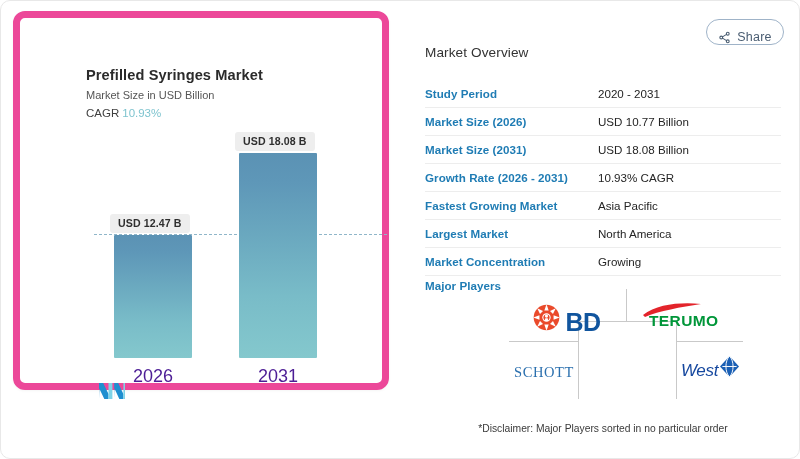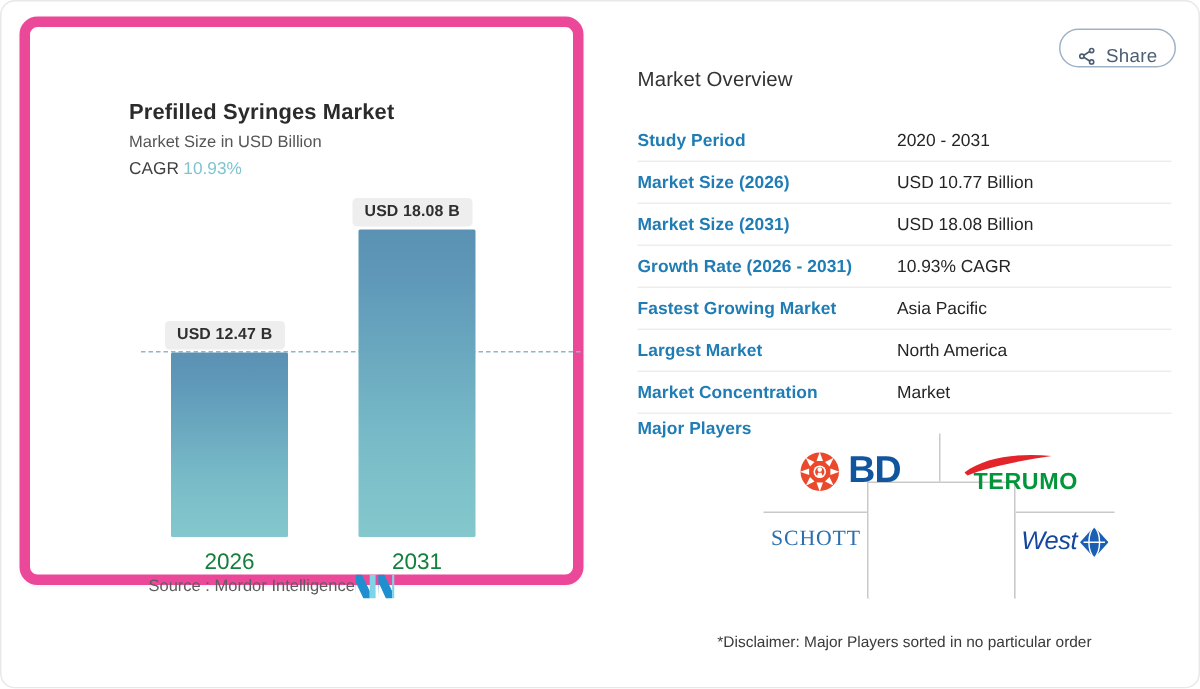--- a/index.html
+++ b/index.html
@@ -118,22 +118,22 @@
     border-radius: 3px;
     white-space: nowrap;
     letter-spacing: .1px;
   }
   .badge-2026 { left: 26px; top: 84px; }
   .badge-2031 { left: 151px; top: 2px; }
 
   .x-label {
     position: absolute;
     top: 236px;
-    font-size: 15px;
-    color: #15803d;
+    font-size: 18px;
+    color: #4c1d95;
     text-align: center;
     width: 78px;
   }
   .x-2026 { left: 30px; }
   .x-2031 { left: 155px; }
 
   #source-row {
     position: absolute;
     left: 79px;
     top: 365px;
@@ -216,21 +216,21 @@
     width: 99px;
     height: 78px;
     background: #ffffff;
     border: 1px solid #c9c9c9;
     border-bottom: none;
   }
 
   .logo-cell {
     position: absolute;
     display: flex;
-    align-items: flex-start;
+    align-items: flex-end;
     justify-content: center;
   }
   #cell-bd    { left: 2px;   top: 12px; width: 112px; height: 34px; }
   #cell-terumo{ left: 122px; top: 12px; width: 110px; height: 34px; }
   #cell-schott{ left: 0px;   top: 62px; width: 70px;  height: 30px; }
   #cell-gerr  { left: 70px;  top: 62px; width: 97px;  height: 30px; z-index: 3; }
   #cell-west  { left: 168px; top: 62px; width: 66px;  height: 30px; }
 
   .bd-text {
     font-size: 25px; font-weight: 700; color: #11559e;
@@ -293,21 +293,20 @@
       <div class="bar bar-2031"></div>
 
       <div class="val-badge badge-2026">USD 12.47 B</div>
       <div class="val-badge badge-2031">USD 18.08 B</div>
 
       <div class="x-label x-2026">2026</div>
       <div class="x-label x-2031">2031</div>
     </div>
 
     <div id="source-row">
-      <span id="source-text">Source :  Mordor Intelligence</span>
       <span>
         <svg id="mordor-logo" width="26" height="16" viewBox="0 0 26 16">
           <polygon points="0,16 0,0 4.2,0 9.5,11 9.5,16 5.3,16 0.3,5.5" fill="#1f8fd0"></polygon>
           <polygon points="9.5,16 9.5,0 13.4,0 13.4,16" fill="#7fd4e8"></polygon>
           <polygon points="15.2,16 15.2,0 19.2,0 24.4,11 24.4,16 20.3,16 15.5,5.5" fill="#1f8fd0"></polygon>
           <polygon points="24.4,16 24.4,0 26,0 26,16" fill="#7fd4e8"></polygon>
         </svg>
       </span>
     </div>
   </div>
@@ -334,21 +333,21 @@
     <div class="ov-row">
       <div class="ov-label">Fastest Growing Market</div>
       <div class="ov-value">Asia Pacific</div>
     </div>
     <div class="ov-row">
       <div class="ov-label">Largest Market</div>
       <div class="ov-value">North America</div>
     </div>
     <div class="ov-row">
       <div class="ov-label">Market Concentration</div>
-      <div class="ov-value">Market</div>
+      <div class="ov-value">Growing</div>
     </div>
     <div class="ov-row" id="row-players">
       <div class="ov-label">Major Players</div>
     </div>
   </div>
 
   <div id="logo-grid">
     <div id="div-vert-top"></div>
     <div id="div-horz"></div>
     <div id="div-vert-bot-l"></div>

